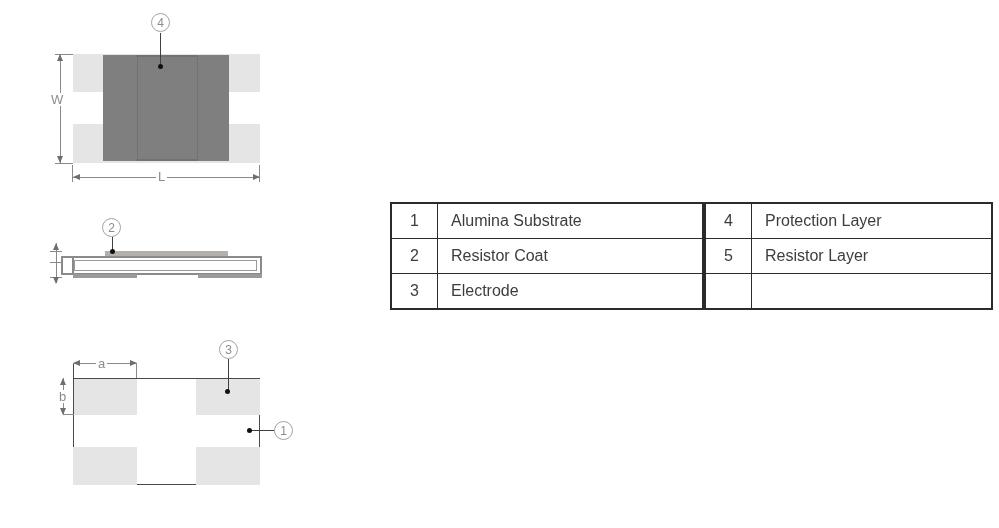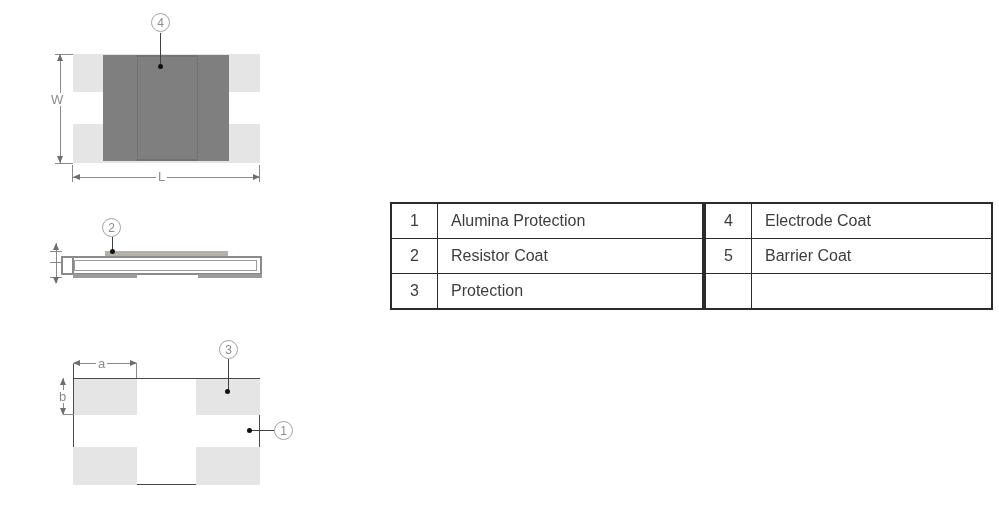--- a/index.html
+++ b/index.html
@@ -118,41 +118,41 @@
     <div class="abs leader" style="left:250px;top:430px;width:25px;height:1px;"></div>
     <div class="dot" style="left:247px;top:428px;"></div>
     <div class="callout" style="left:274px;top:421px;">1</div>
   </div>
 
   <div class="legend">
     <table>
       <tbody>
         <tr>
           <td class="num">1</td>
-          <td class="nameL">Alumina Protection</td>
+          <td class="nameL">Alumina Substrate</td>
         </tr>
         <tr>
           <td class="num">2</td>
           <td class="nameL">Resistor Coat</td>
         </tr>
         <tr>
           <td class="num">3</td>
-          <td class="nameL">Protection</td>
+          <td class="nameL">Electrode</td>
         </tr>
       </tbody>
     </table>
     <table>
       <tbody>
         <tr>
           <td class="num">4</td>
-          <td class="nameR">Electrode Coat</td>
+          <td class="nameR">Protection Layer</td>
         </tr>
         <tr>
           <td class="num">5</td>
-          <td class="nameR">Barrier Coat</td>
+          <td class="nameR">Resistor Layer</td>
         </tr>
         <tr>
           <td class="num"></td>
           <td class="nameR"></td>
         </tr>
       </tbody>
     </table>
   </div>
 
 </div>

